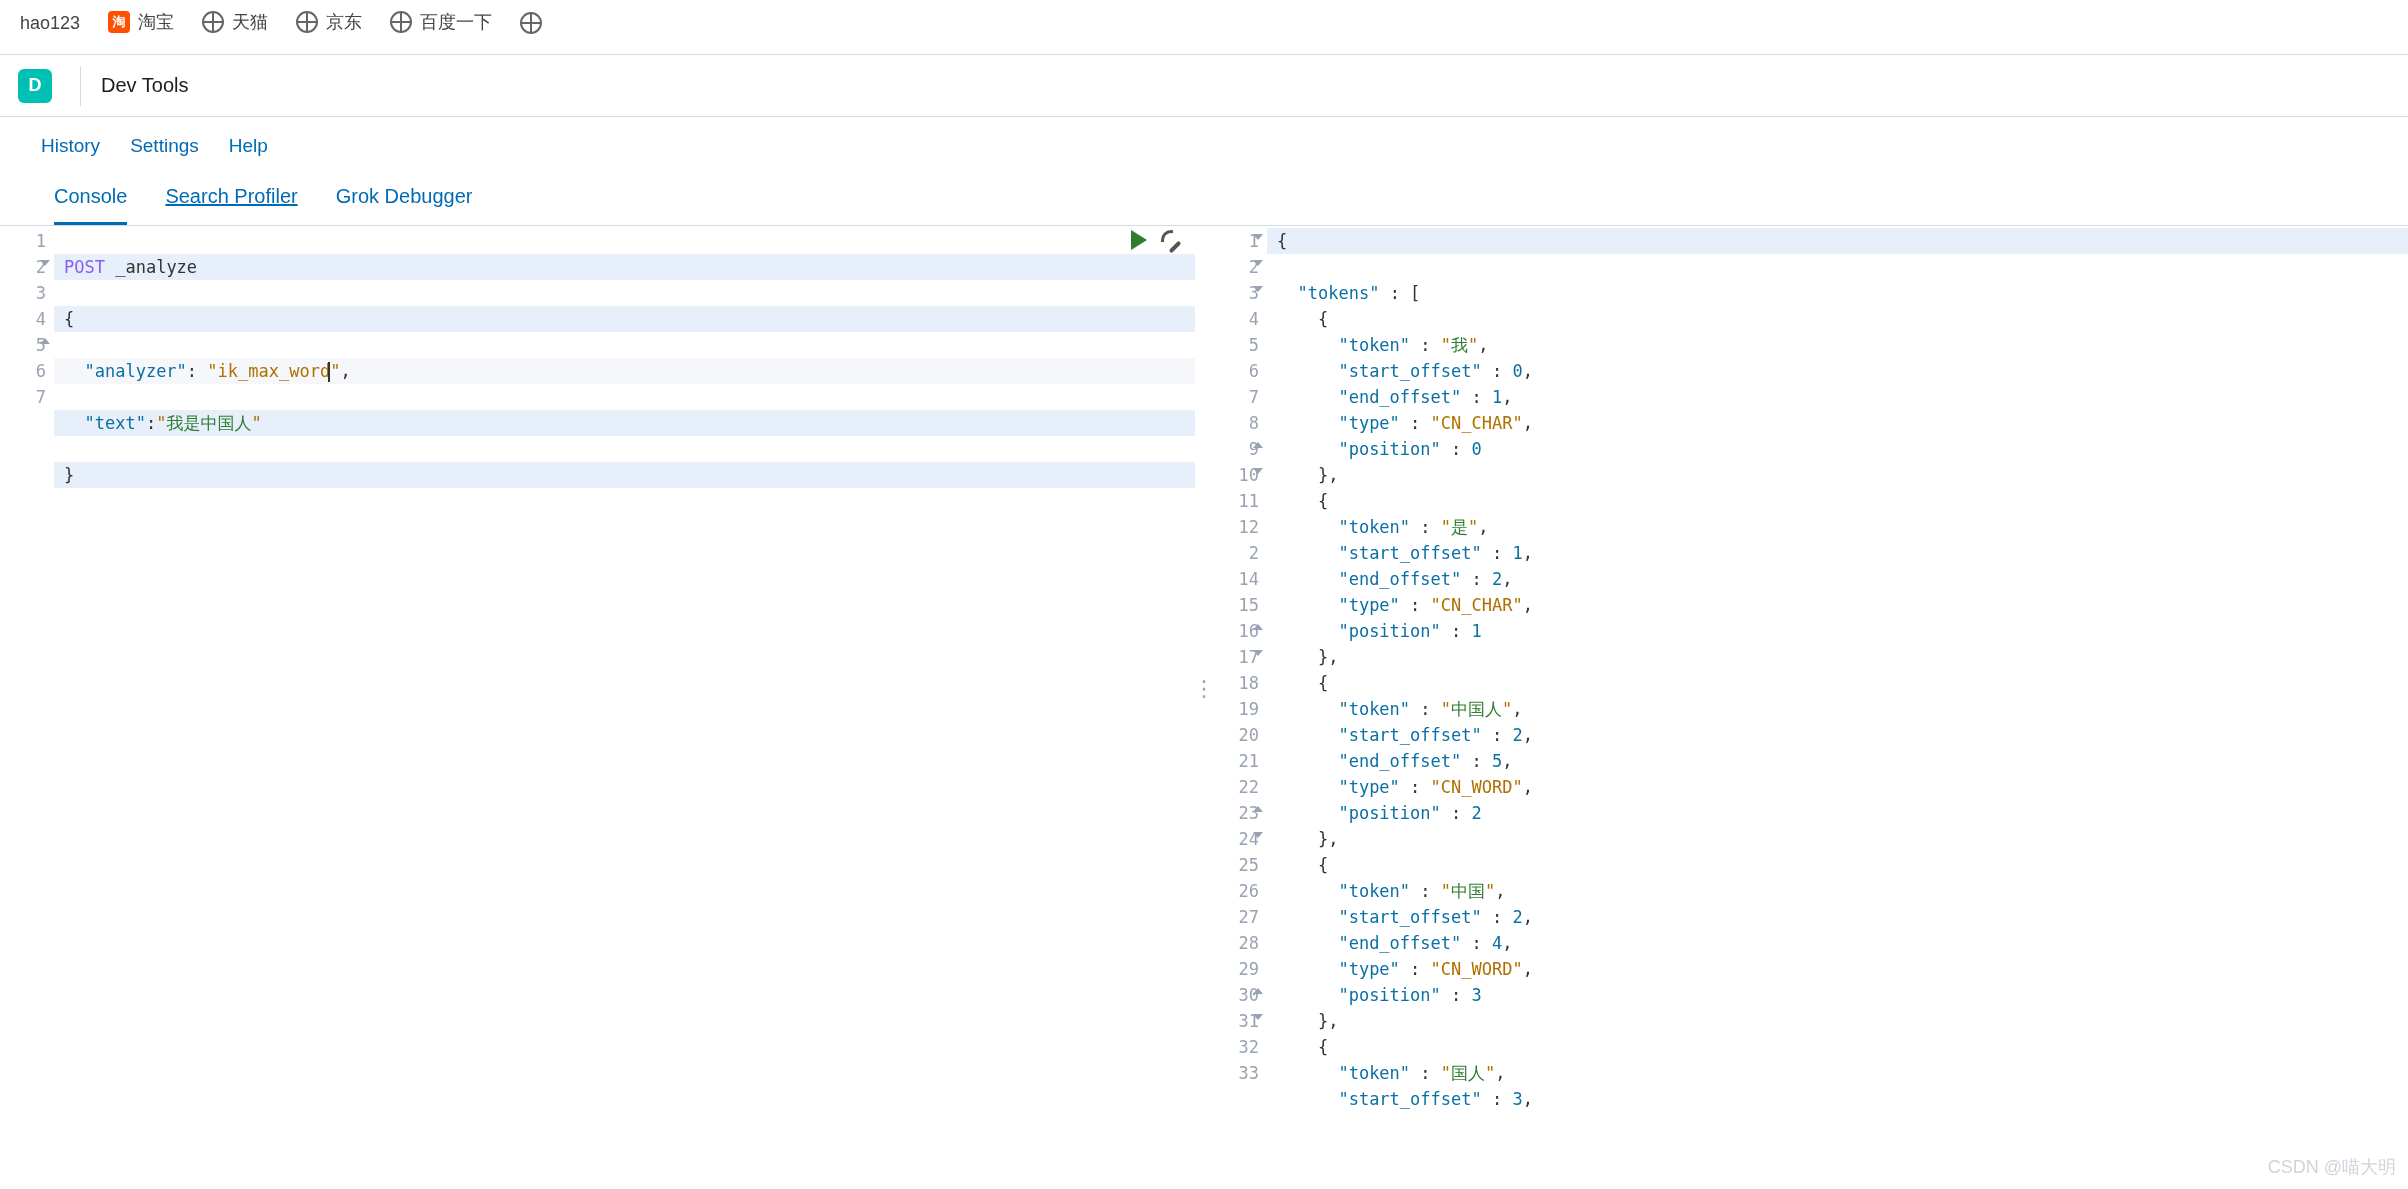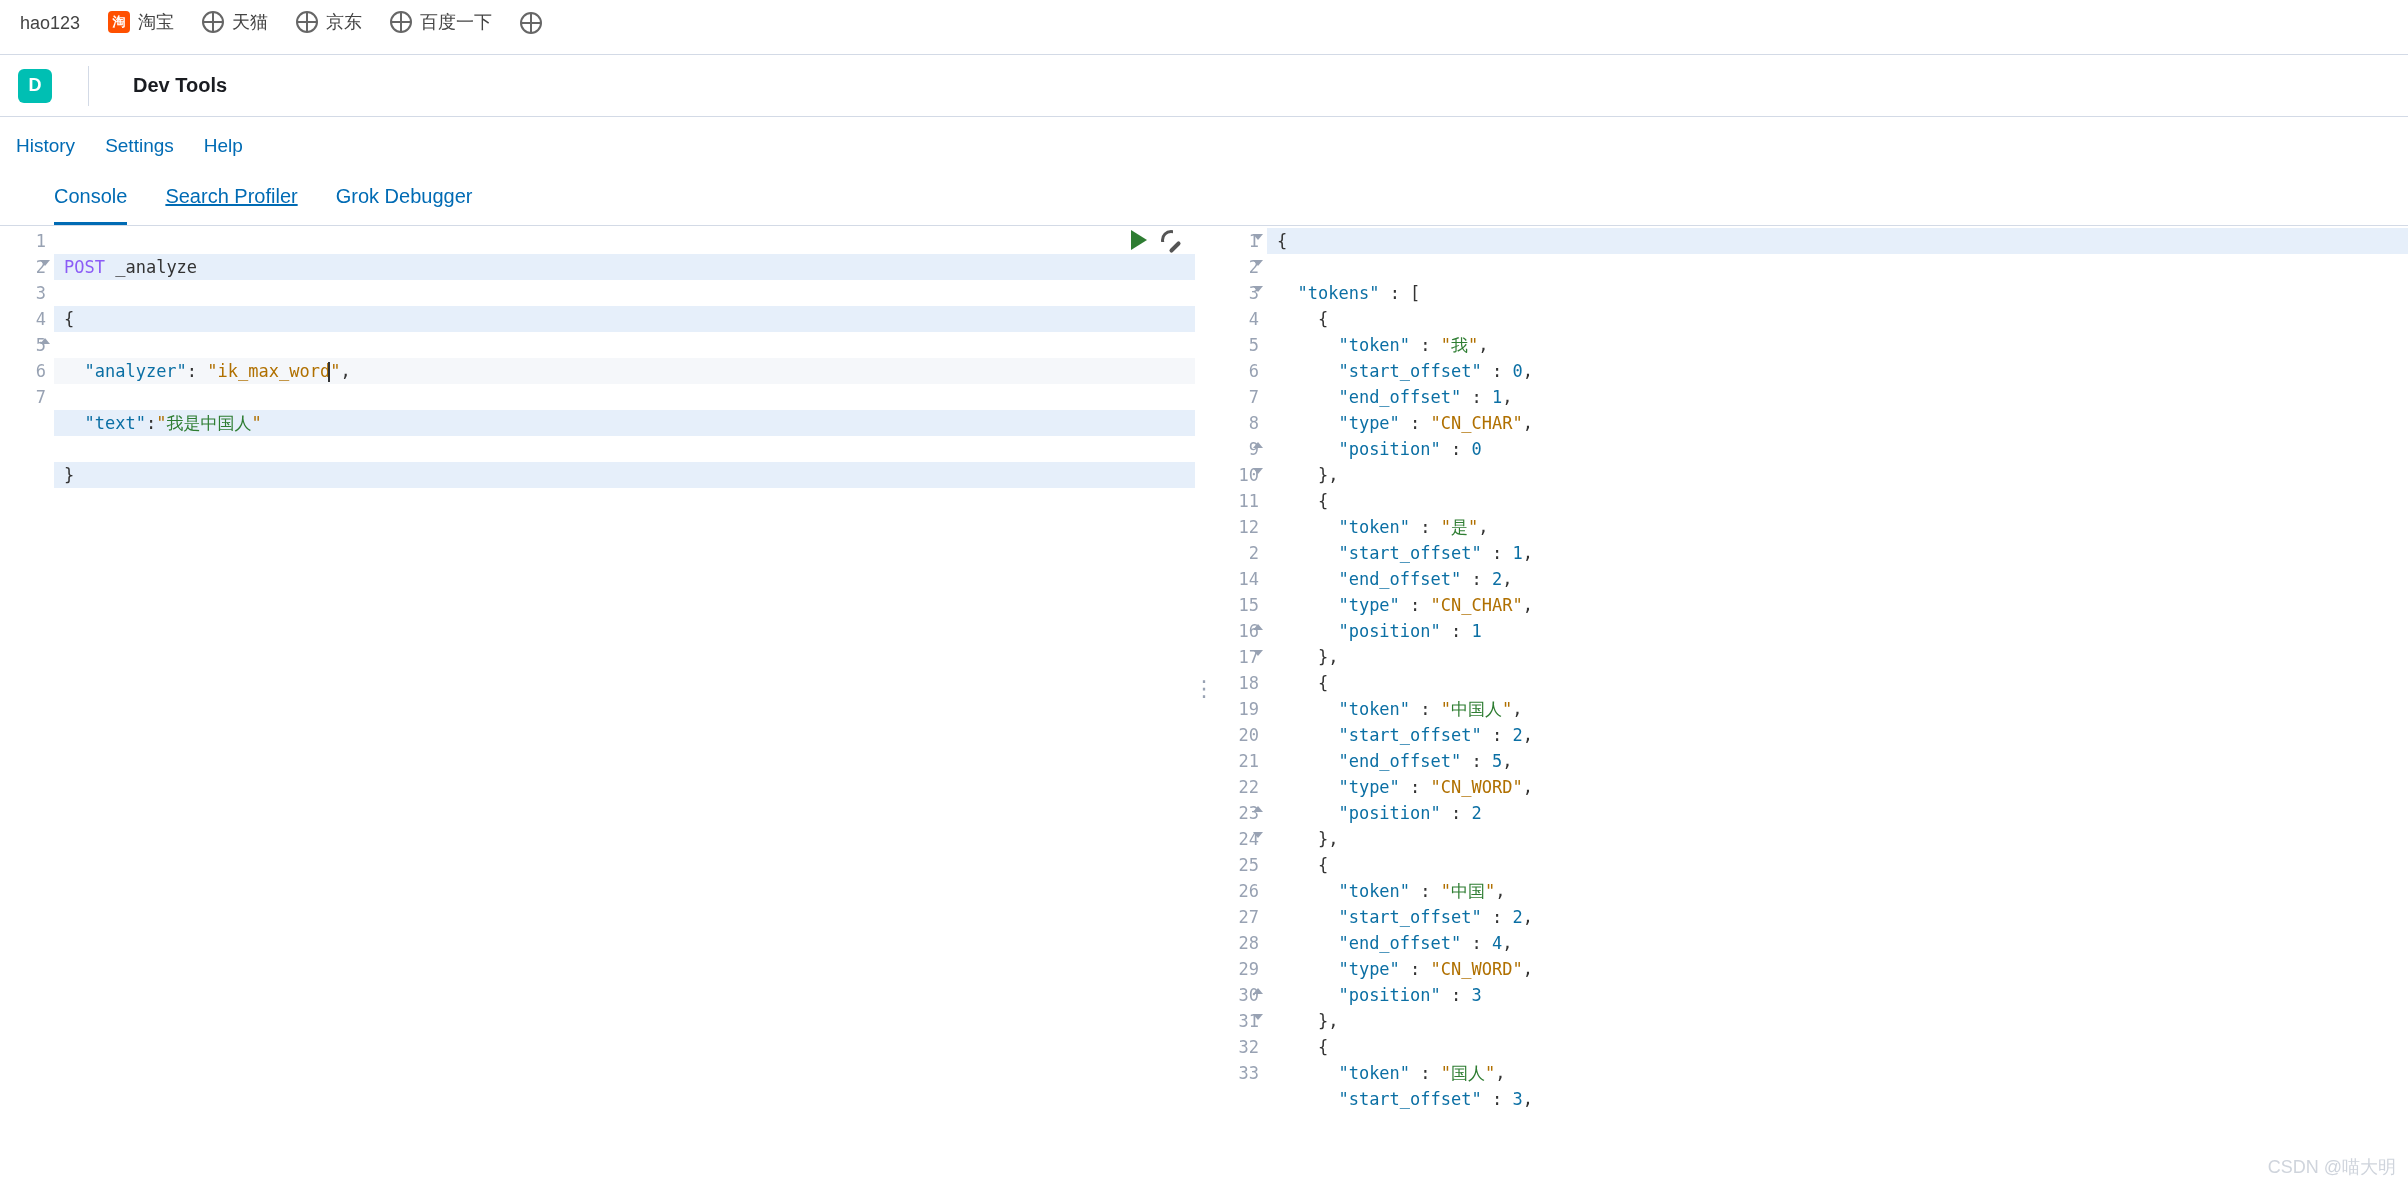--- a/index.html
+++ b/index.html
@@ -7,23 +7,23 @@
   .browser-bookmarks { height: 34px; display: flex; align-items: flex-end; gap: 28px; padding: 0 20px; font-size: 18px; color: #444; }
   .browser-bookmarks .bm { display: flex; align-items: center; gap: 8px; }
   .browser-bookmarks .globe { width: 22px; height: 22px; border: 2px solid #666; border-radius: 50%; position: relative; display:inline-block; }
   .browser-bookmarks .globe::before { content:''; position:absolute; left:50%; top:0; bottom:0; width:2px; background:#666; transform:translateX(-50%);}
   .browser-bookmarks .globe::after { content:''; position:absolute; top:50%; left:0; right:0; height:2px; background:#666; transform:translateY(-50%);}
   .tao-badge { width:22px; height:22px; background:#ff5000; border-radius:4px; color:#fff; font-size:13px; display:flex; align-items:center; justify-content:center; font-weight:bold;}
   
   .app-frame { border-top: 1px solid #d3dae6; margin-top: 20px; }
   .app-header { height: 62px; display:flex; align-items:center; padding: 0 18px; border-bottom: 1px solid #d3dae6; }
   .app-badge { width: 34px; height: 34px; border-radius: 6px; background: #00bfb3; color:#fff; display:flex; align-items:center; justify-content:center; font-weight:700; font-size:18px; }
-  .app-title { margin-left: 36px; padding-left: 44px; border-left: 1px solid #d3dae6; height: 40px; display:flex; align-items:center; font-size: 20px; color:#1a1c21;font-weight:bold; }
-  
-  .nav-links { display:flex; gap: 30px; padding: 18px 16px 0; font-size:19px; }
+  .app-title { margin-left: 28px; padding-left: 20px; border-left: 1px solid #d3dae6; height: 40px; display:flex; align-items:center; font-size: 20px; color:#1a1c21; }
+  
+  .nav-links { display:flex; gap: 30px; padding: 18px 41px 0; font-size:19px; }
   .nav-links a { color:#006bb4; text-decoration:none; }
   
   .tabs { display:flex; gap: 38px; padding: 28px 54px 0; font-size:20px; color:#006bb4; border-bottom: 1px solid #d3dae6; }
   .tabs .tab { padding-bottom: 14px; cursor:pointer; }
   .tabs .tab.active { color:#006bb4; border-bottom: 3px solid #006bb4; font-weight:500; }
   .tabs .tab.underline { text-decoration: underline; }
   
   .editor-area { display:flex; height: 935px; position:relative; }
   .pane { flex:1; display:flex; overflow:hidden; position:relative; }
   .pane-left { border-right: none; }

